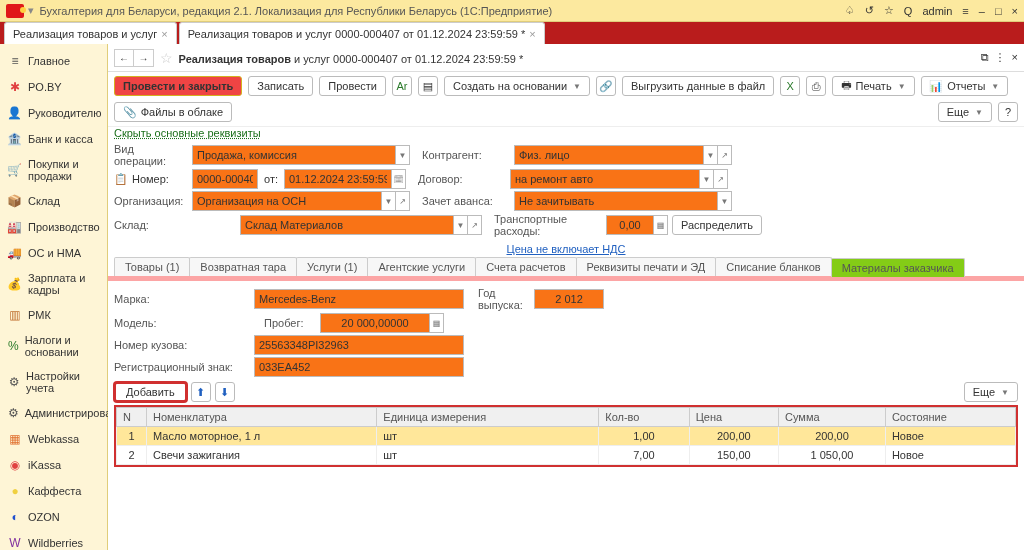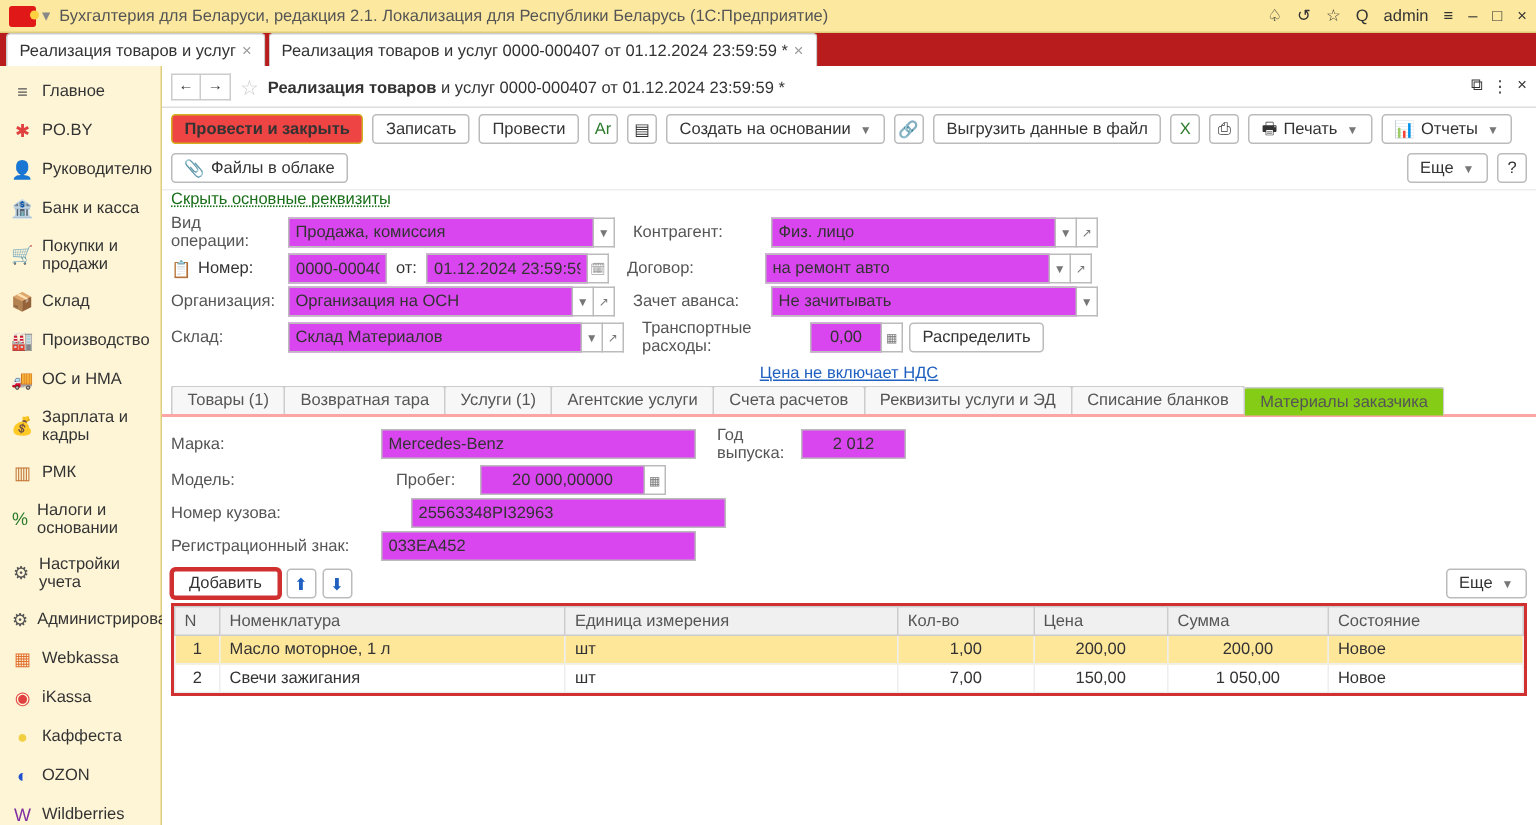--- a/index.html
+++ b/index.html
@@ -29,26 +29,26 @@
 .toolbar{display:flex;align-items:center;gap:6px;padding:4px 6px;border-bottom:1px solid #eee;flex-wrap:wrap}
 .btn{border:1px solid #bbb;background:#fff;padding:2px 8px;border-radius:3px;cursor:pointer;display:inline-flex;align-items:center;gap:4px;height:20px}
 .btn.yellow{background:#ef4444;border-color:#d4b020;font-weight:bold}
 .btn .dd{font-size:8px;color:#777;margin-left:2px}
 .btn-ico{width:20px;padding:2px 3px;justify-content:center}
 .link{color:#1a6f1a;text-decoration:underline dotted;cursor:pointer;font-size:11px;padding-left:6px}
 .form{padding:2px 6px}
 .row{display:flex;align-items:center;margin:2px 0;gap:4px}
 .lbl{width:74px;color:#555}
 .lbl2{width:96px;color:#555;padding-left:8px}
-.inp{border:1px solid #bbb;height:20px;padding:0 4px;background:#d946ef}
+.inp{border:1px solid #bbb;height:20px;padding:0 4px;background:#f97316}
 .inp-dd{border:1px solid #bbb;height:20px;background:#fff;width:14px;display:flex;align-items:center;justify-content:center;cursor:pointer;font-size:8px;color:#777;border-left:none}
 .combo{display:flex}
 .vat-link{text-align:center;padding:2px 0}
 .vat-link a{color:#2060c0;text-decoration:underline;cursor:pointer}
-.tabs{display:flex;padding:0 6px;border-bottom:2px solid #fca5a5}
+.tabs{display:flex;padding:0 6px;border-bottom:5px solid #fca5a5}
 .tab{padding:3px 10px;border:1px solid #ccc;border-bottom:none;background:#f7f7f7;margin-right:-1px;cursor:pointer;border-radius:2px 2px 0 0;color:#555}
 .tab.active{background:#84cc16;position:relative;top:1px}
 .tab-content{padding:4px 6px}
 .car-row{display:flex;align-items:center;margin:2px 0;gap:4px}
 .car-lbl{width:136px;color:#555}
 .car-lbl2{width:62px;color:#555;padding-left:10px}
 .grid-bar{display:flex;align-items:center;padding:3px 0;gap:4px}
 .btn-add{border:2px solid #d03030;background:#fff;padding:2px 10px;border-radius:3px;cursor:pointer;box-shadow:0 0 0 1px #d03030}
 .more{margin-left:auto}
 .grid{border:2px solid #d03030}
@@ -252,21 +252,21 @@
           </div>
         <span class="lbl2">Зачет аванса:</span>
         <div class="combo">
             <input class="inp" style="width: 204px;" value="Не зачитывать">
             <div class="inp-dd">▼</div>
           </div>
       </div>
       <div class="row">
         <span class="lbl">Склад:</span>
         <div class="combo">
-            <input class="inp" style="width: 196px;" value="Склад Материалов">
+            <input class="inp" style="width: 214px; margin-left: 48px;" value="Склад Материалов">
             <div class="inp-dd">▼</div>
             <div class="inp-dd">↗</div>
           </div>
         <span class="lbl2" style="width:116px">Транспортные расходы:</span>
         <div class="combo">
             <input class="inp ra" style="width: 48px;" value="0,00">
             <div class="inp-dd">▦</div>
           </div>
         <button class="btn">
             <span>Распределить</span>
@@ -275,21 +275,21 @@
     </div>
 
     <div class="vat-link"><a>Цена не включает НДС</a></div>
 
     <div class="tabs" id="tabs">
         <div class="tab">Товары (1)</div>
         <div class="tab">Возвратная тара</div>
         <div class="tab">Услуги (1)</div>
         <div class="tab">Агентские услуги</div>
         <div class="tab">Счета расчетов</div>
-        <div class="tab">Реквизиты услуги и ЭД</div>
+        <div class="tab">Реквизиты печати и ЭД</div>
         <div class="tab">Списание бланков</div>
         <div class="tab active">Материалы заказчика</div>
       </div>
 
     <div class="tab-content">
       <div class="car-row">
         <span class="car-lbl">Марка:</span>
         <input class="inp" style="width: 210px;" value="Mercedes-Benz">
         <span class="car-lbl2">Год выпуска:</span>
         <input class="inp ra" style="width: 70px;" value="2 012">
@@ -297,21 +297,21 @@
       <div class="car-row">
         <span class="car-lbl">Модель:</span>
         <span class="car-lbl2">Пробег:</span>
         <div class="combo">
             <input class="inp ra" style="width: 110px;" value="20 000,00000">
             <div class="inp-dd">▦</div>
           </div>
       </div>
       <div class="car-row">
         <span class="car-lbl">Номер кузова:</span>
-        <input class="inp" style="width: 210px; margin-left: 20px;" value="25563348PI32963">
+        <input class="inp" style="width: 210px;" value="25563348PI32963">
       </div>
       <div class="car-row">
         <span class="car-lbl">Регистрационный знак:</span>
         <input class="inp" style="width: 210px;" value="033EA452">
       </div>
 
       <div class="grid-bar">
         <button class="btn-add"><span>Добавить</span></button>
         <button class="btn btn-ico" style="color:#2060c0">⬆</button>
         <button class="btn btn-ico" style="color:#2060c0">⬇</button>

